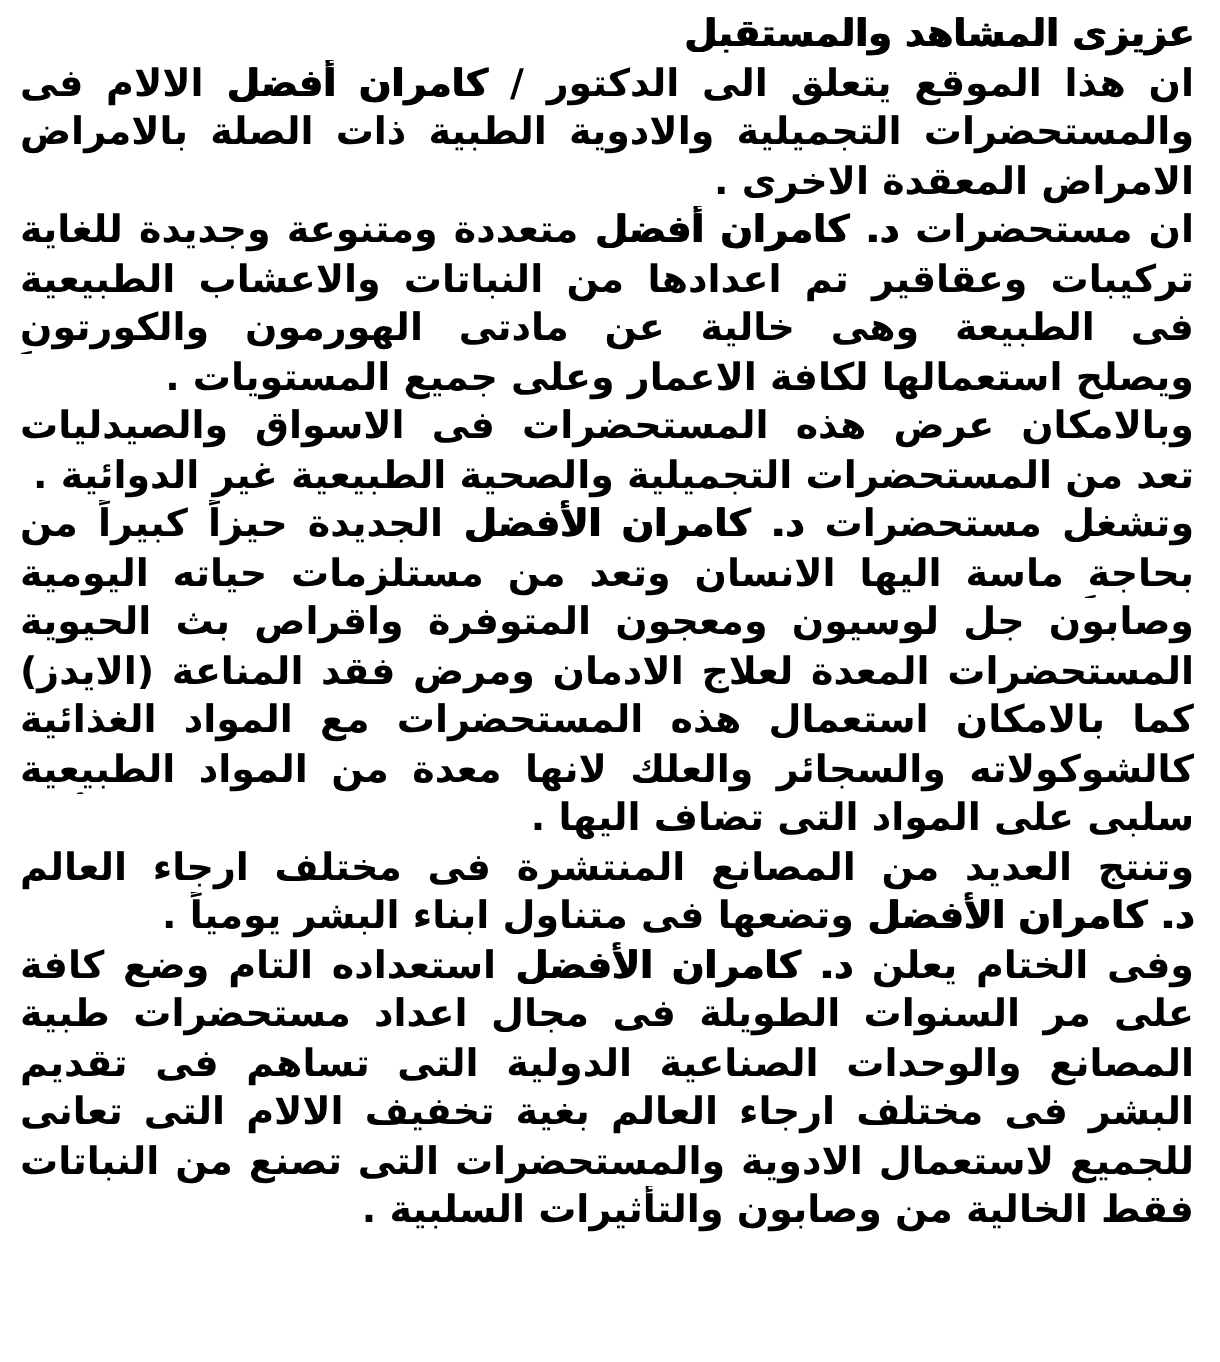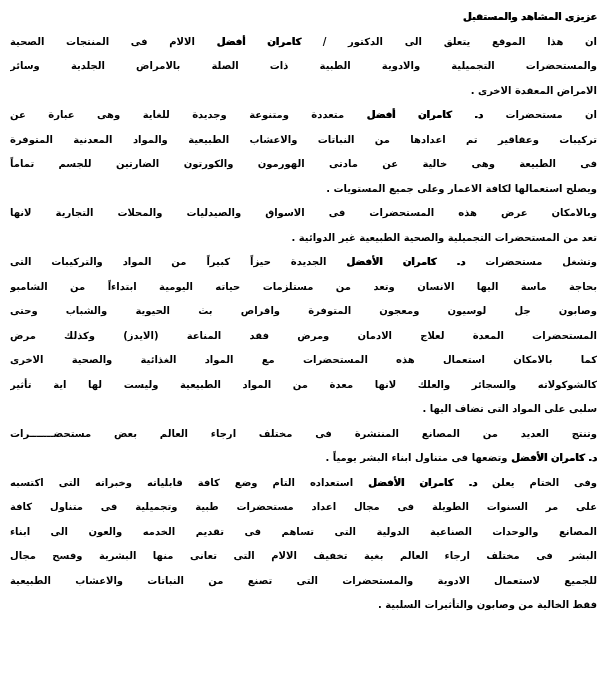--- a/index.html
+++ b/index.html
@@ -10,21 +10,21 @@
   .page {
     position: relative;
     width: 610px;
     height: 681px;
     box-sizing: border-box;
     background: #ffffff;
     color: #000000;
     padding: 5px 13px 0 10px;
     font-family: "DejaVu Sans", sans-serif;
     font-weight: bold;
-    font-size: 10px;
+    font-size: 19px;
     direction: rtl;
     overflow: hidden;
   }
   .doc-body { width: 100%; }
   .line {
     line-height: 24.5px;
     height: 24.5px;
     overflow: hidden;
     direction: rtl;
     unicode-bidi: embed;

